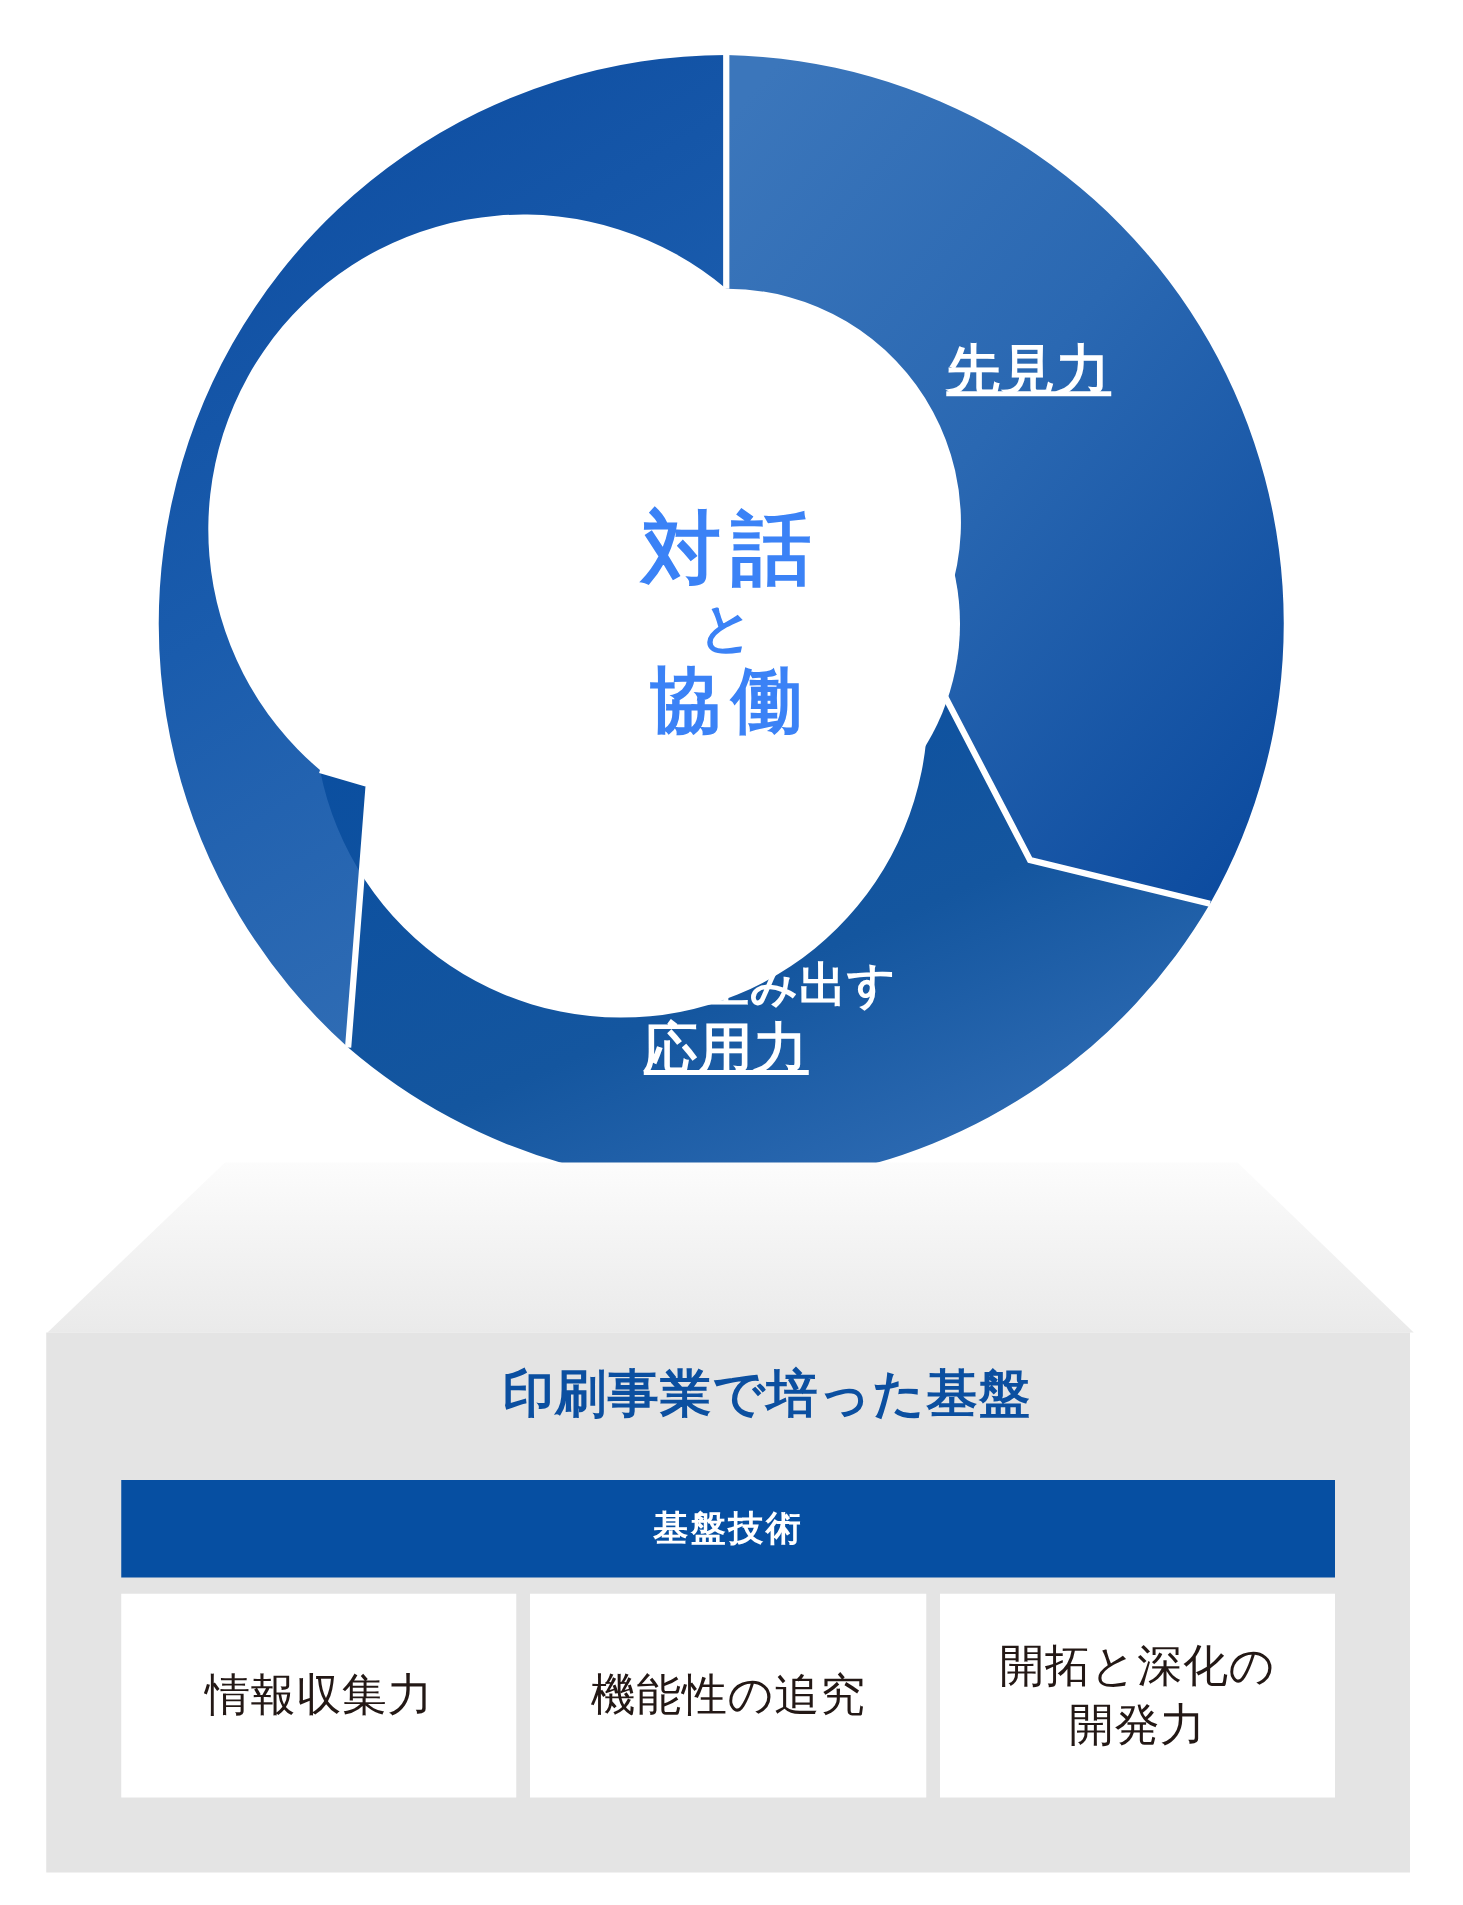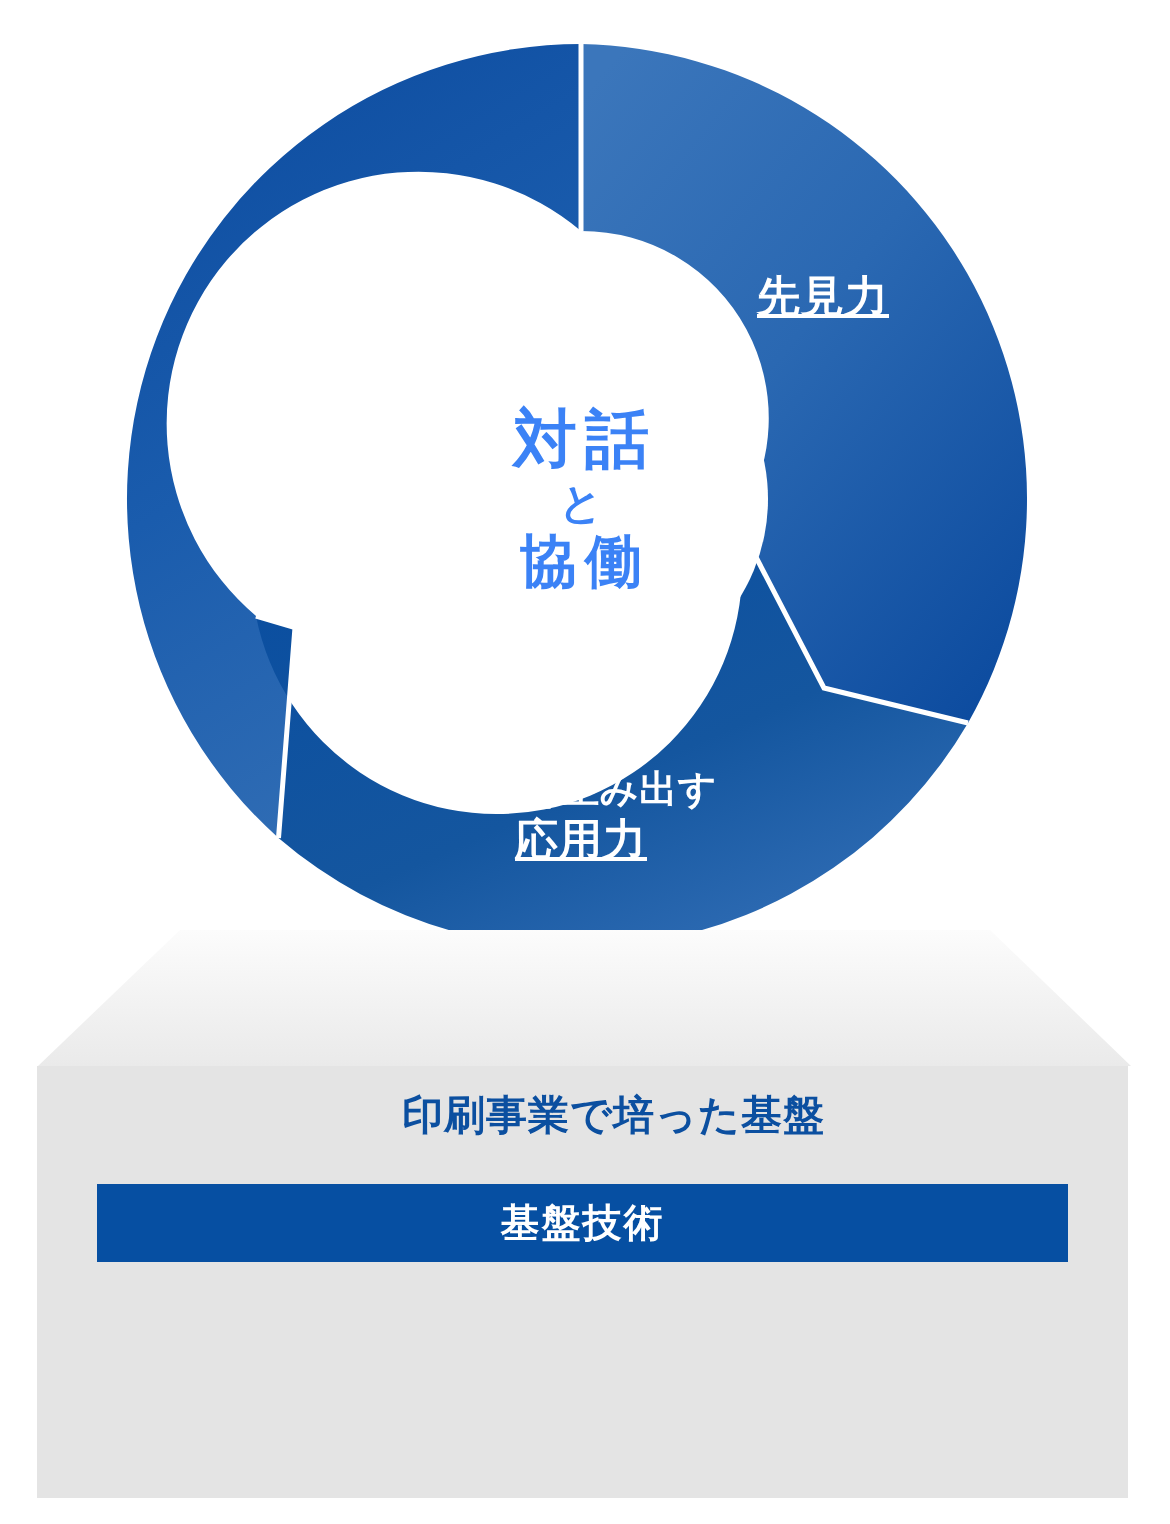--- a/index.html
+++ b/index.html
@@ -144,21 +144,21 @@
     top: 118px;
     width: 971px;
     height: 78px;
     background: #064fa2;
     display: flex;
     align-items: center;
     justify-content: center;
   }
   #tech-bar .bar-label {
     color: #ffffff;
-    font-size: 39px;
+    font-size: 28px;
     font-weight: 700;
     letter-spacing: 2px;
   }
 
   #tech-cells {
     position: absolute;
     left: 60px;
     top: 209px;
     width: 971px;
     height: 163px;
@@ -268,16 +268,21 @@
   </svg>
 
   <div id="base-panel">
 
     <div id="base-heading">印刷事業で培った基盤</div>
 
     <div id="tech-bar">
       <span class="bar-label">基盤技術</span>
     </div>
 
+    <div id="tech-cells">
+      <div class="tech-cell">情報収集力</div>
+      <div class="tech-cell">機能性の追究</div>
+      <div class="tech-cell">開拓と深化の<br>開発力</div>
+    </div>
 
   </div>
 
 </div>
 
 </body></html>

